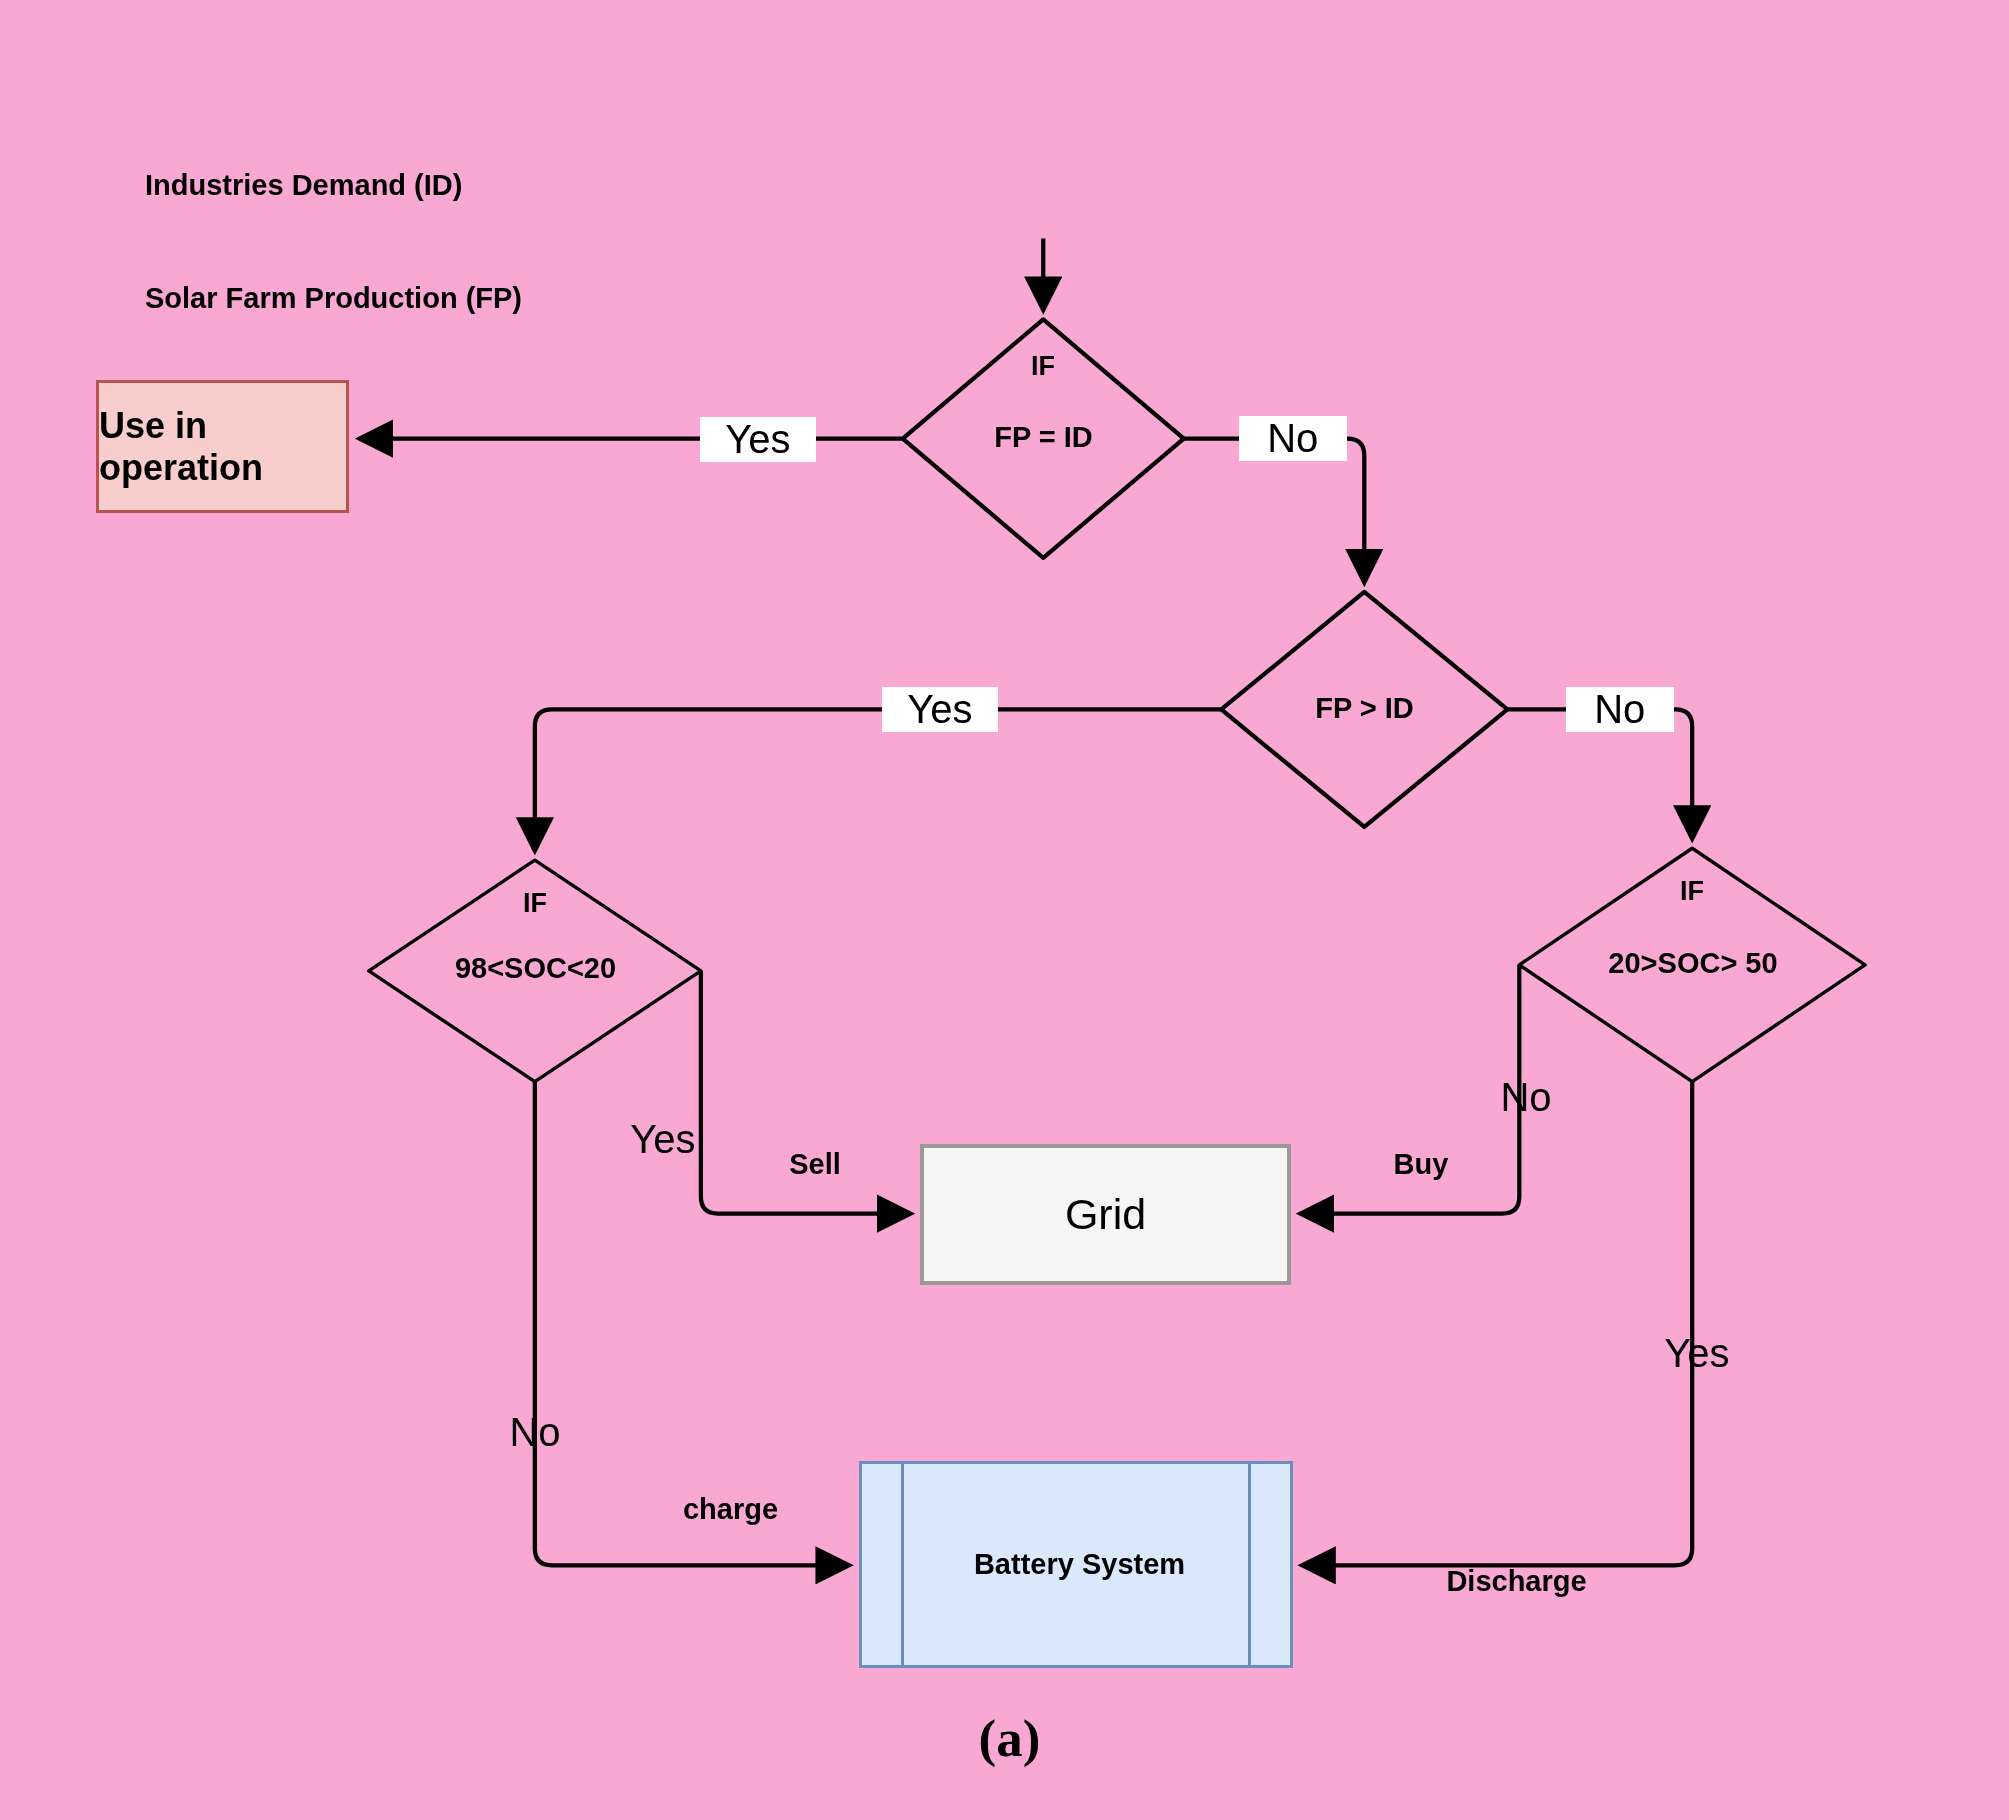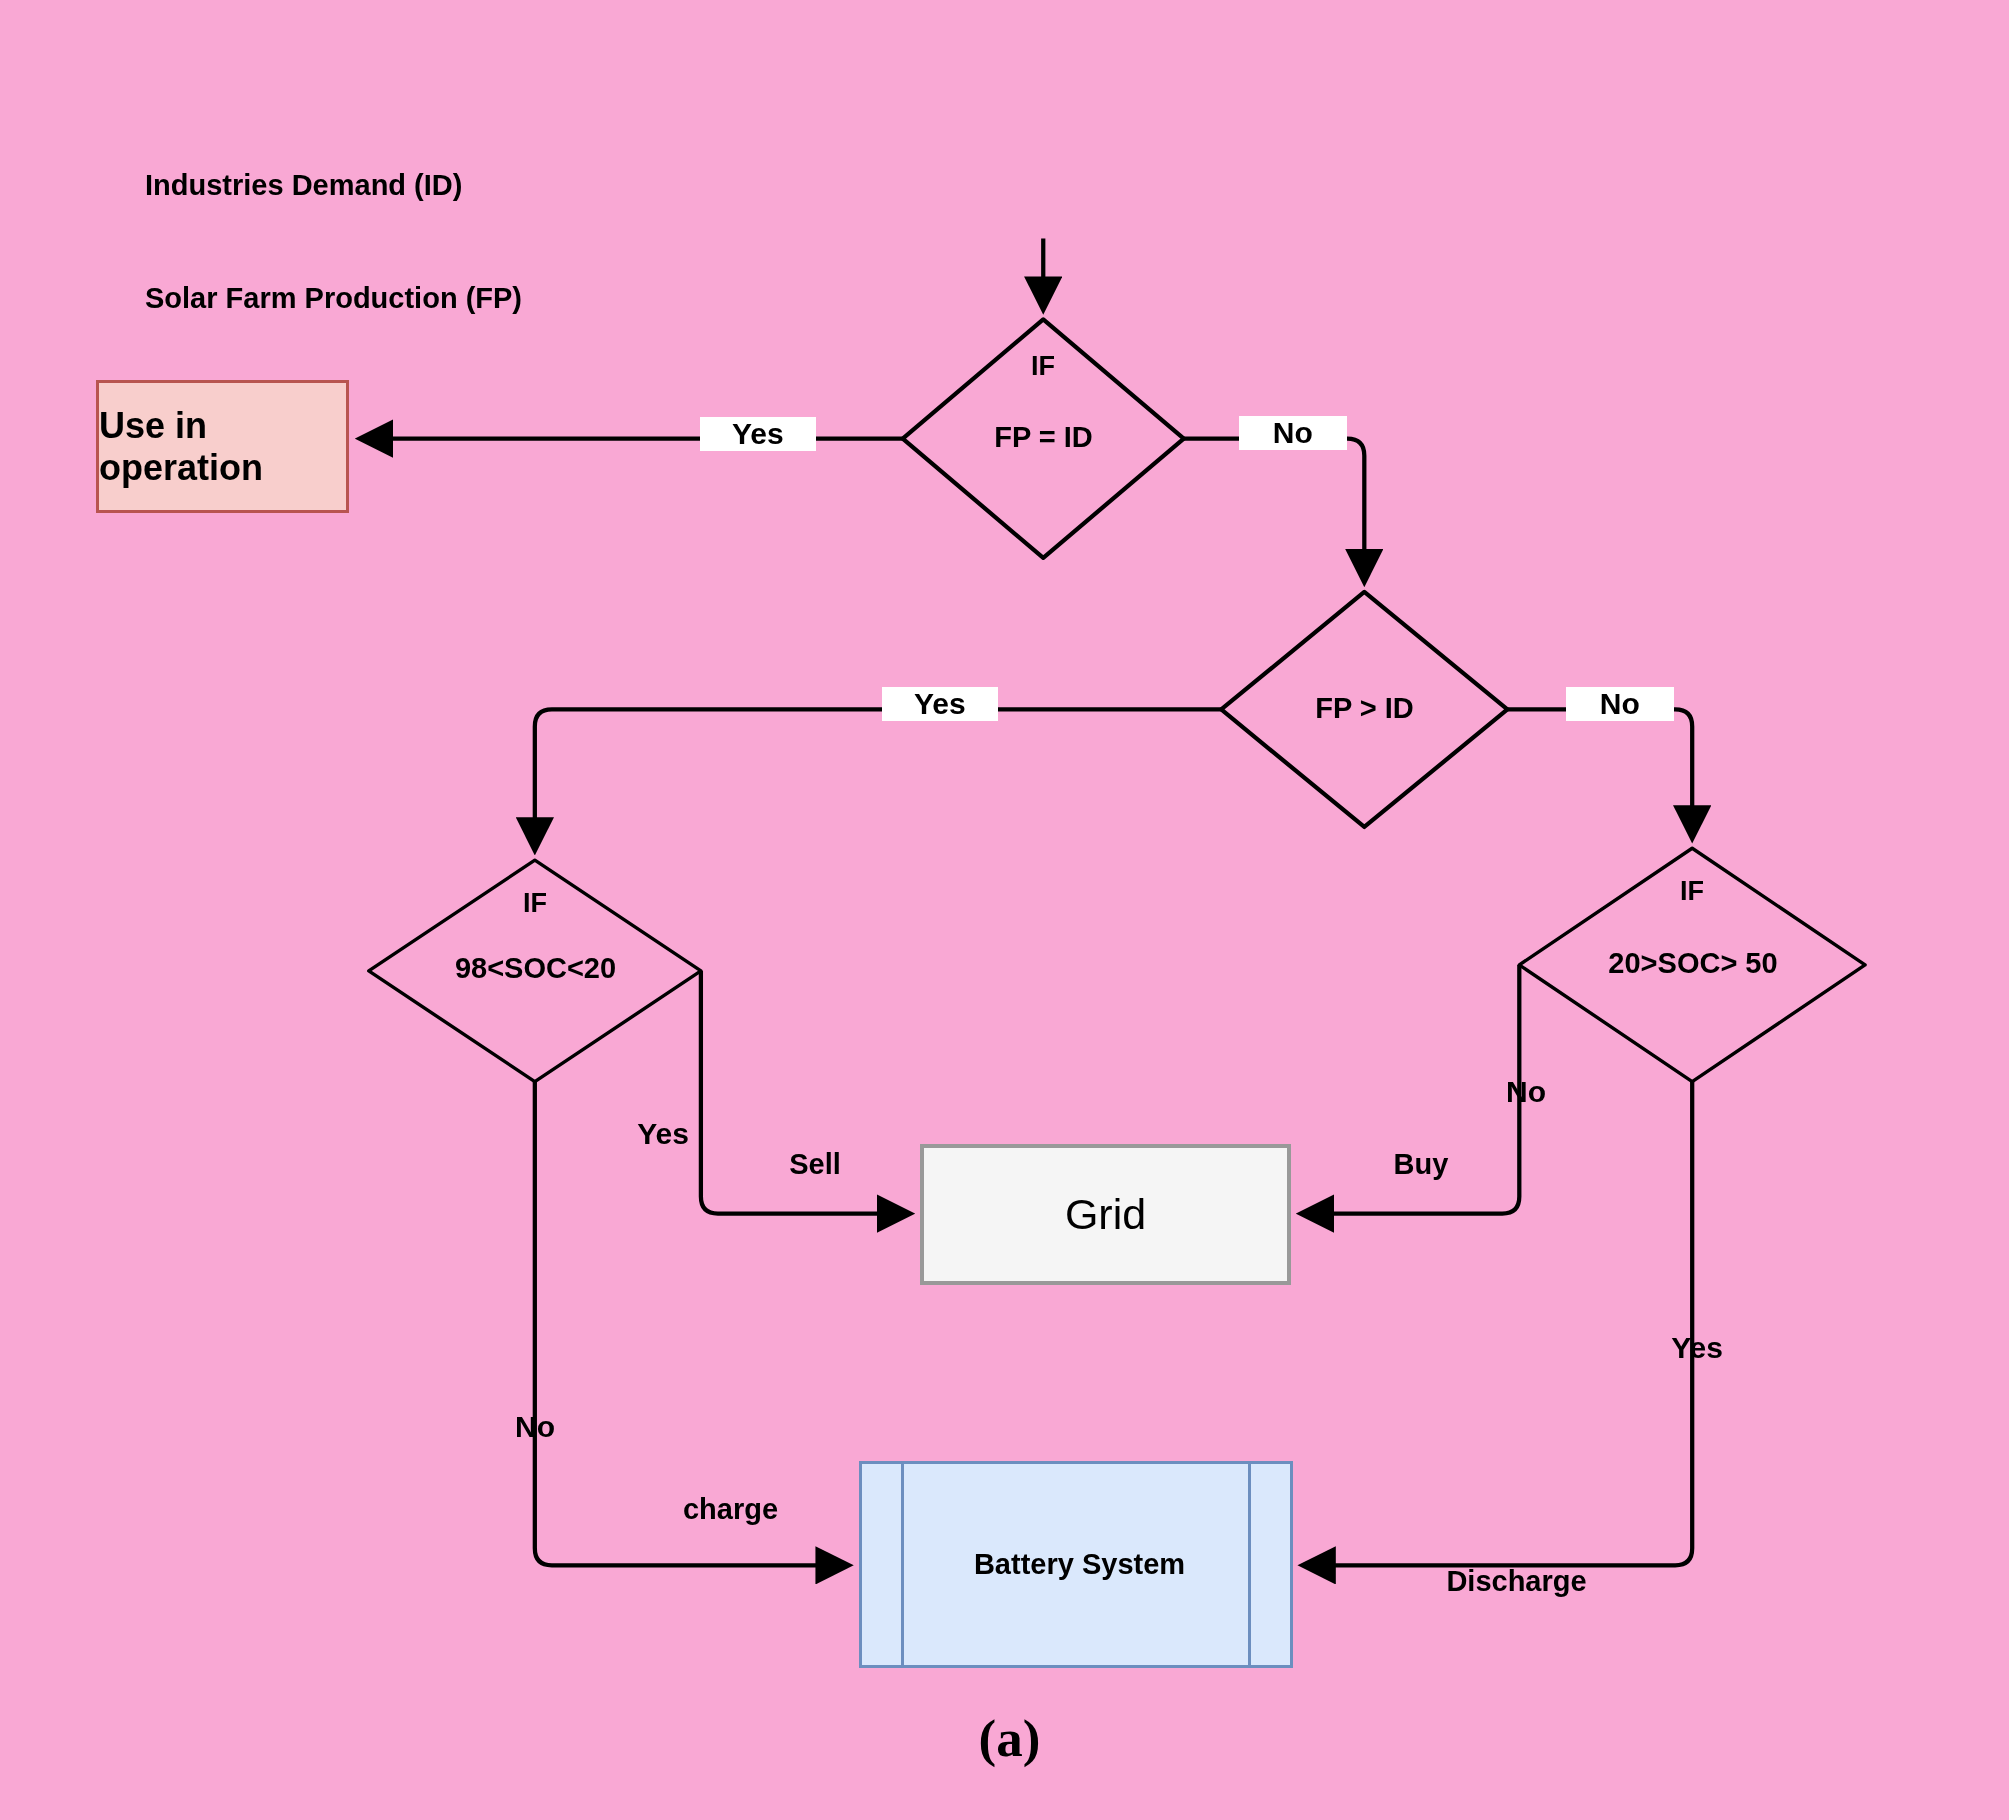--- a/index.html
+++ b/index.html
@@ -29,21 +29,21 @@
   .bat-bar{position:absolute;top:0;bottom:0;width:0;border-left:3.4px solid #6c8ebf;}
   .bat-bar.left{left:39px;} .bat-bar.right{right:39px;}
 
   
   .dia-text{position:absolute;text-align:center;white-space:pre;pointer-events:none;}
   .dia-if{font-size:27px;font-weight:bold;}
   .dia-cond{font-size:29px;font-weight:bold;}
 
   
   .elabel{position:absolute;white-space:pre;text-align:center;}
-  .elabel.light{font-size:30px;font-weight:bold;}
+  .elabel.light{font-size:40px;font-weight:normal;}
   .elabel.bold{font-size:29px;font-weight:bold;}
 
   
   .elabel.onwire{background:#ffffff;padding:0 6.8px;}
 
   #caption{position:absolute;left:933px;top:1708px;width:153px;text-align:center;
            font-family:"Liberation Serif",serif;font-size:53px;font-weight:bold;}
 </style>
 </head>
 <body>

